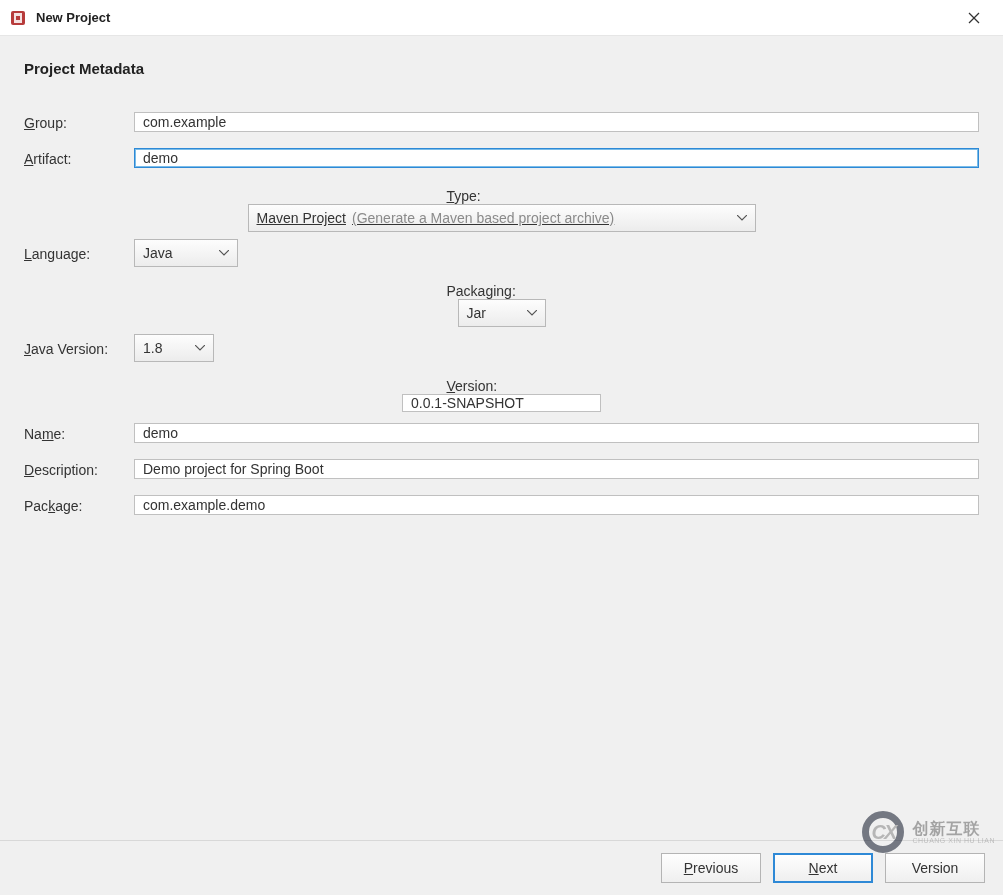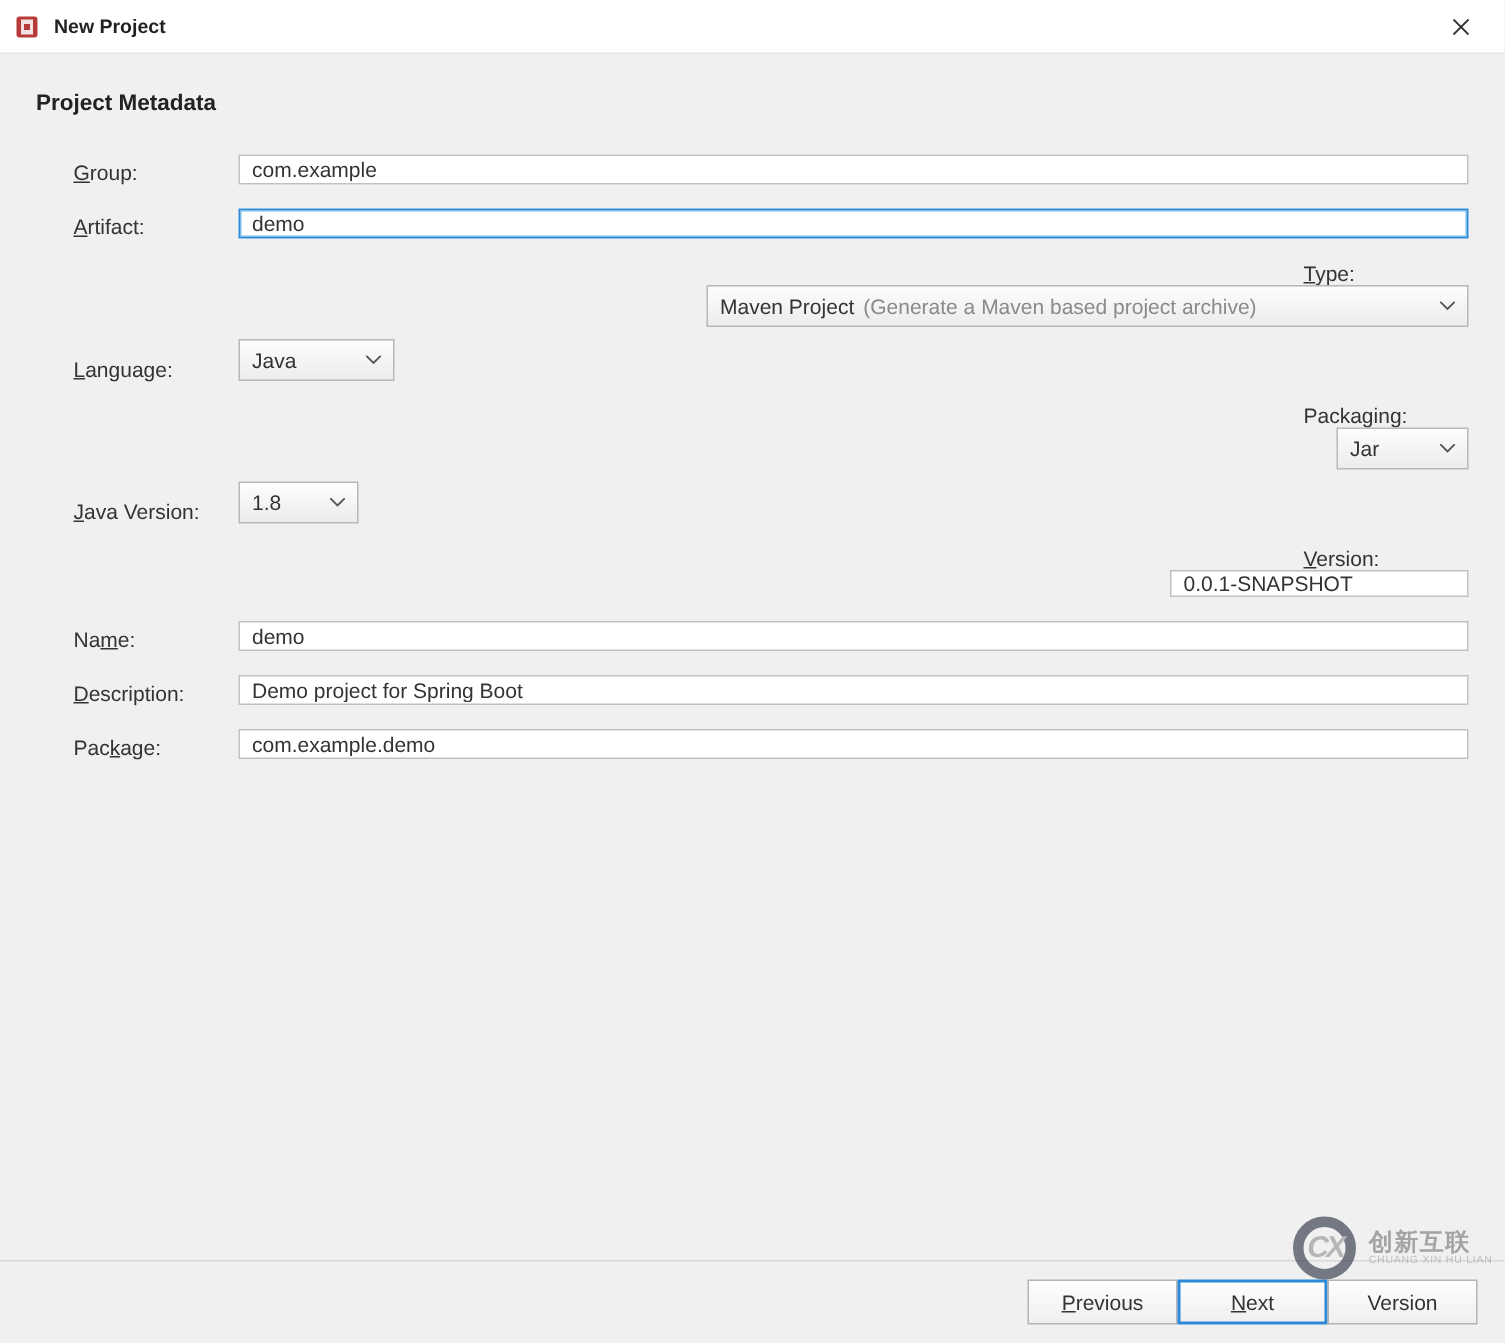--- a/index.html
+++ b/index.html
@@ -43,28 +43,27 @@
   }
   .titlebar-close svg { width: 12px; height: 12px; }
 
   .content {
     padding: 24px 24px 0 24px;
   }
   .section-title {
     font-weight: 600;
     font-size: 15px;
     color: #222;
-    margin-bottom: 16px;
+    margin-bottom: 30px;
   }
   .form-row {
     display: flex;
-    align-items: flex-end;
+    align-items: center;
     margin-bottom: 6px;
     min-height: 30px;
-    margin-left: 25px;
   }
   .form-row.gap-above { margin-top: 14px; flex-direction: column; }
   .form-label {
     width: 110px;
     flex-shrink: 0;
     color: #333;
     font-size: 14px;
     padding-top: 1px;
   }
   .form-label .u { text-decoration: underline; }
@@ -96,42 +95,42 @@
     position: relative;
   }
   .combo .combo-text { white-space: nowrap; }
   .combo .combo-hint { color: #8a8a8a; margin-left: 6px; white-space: nowrap; }
   .combo .chev {
     margin-left: 10px;
     width: 14px;
     display: inline-flex;
     justify-content: center;
   }
-  .combo.wide { width: 508px; justify-content: flex-start; }
+  .combo.wide { width: 508px; justify-content: flex-start; text-decoration: underline; }
   .combo.wide .chev { margin-left: auto; }
   .combo.small { width: 104px; }
   .combo.small .chev { margin-left: auto; }
   .combo.xsmall { width: 88px; }
   .combo.xsmall .chev { margin-left: auto; }
   .combo.xxsmall { width: 80px; }
   .combo.xxsmall .chev { margin-left: auto; }
 
   .bottom-sep {
     position: absolute;
     left: 0; right: 0;
     bottom: 54px;
     height: 1px;
     background: #d8d8d8;
   }
   .button-bar {
     position: absolute;
     right: 18px;
     bottom: 12px;
     display: flex;
-    gap: 0;
+    gap: 12px;
   }
   .btn {
     min-width: 100px;
     height: 30px;
     border: 1px solid #b4b4b4;
     background: linear-gradient(#fefefe, #efefef);
     font-size: 14px;
     color: #333;
     display: inline-flex;
     align-items: center;

